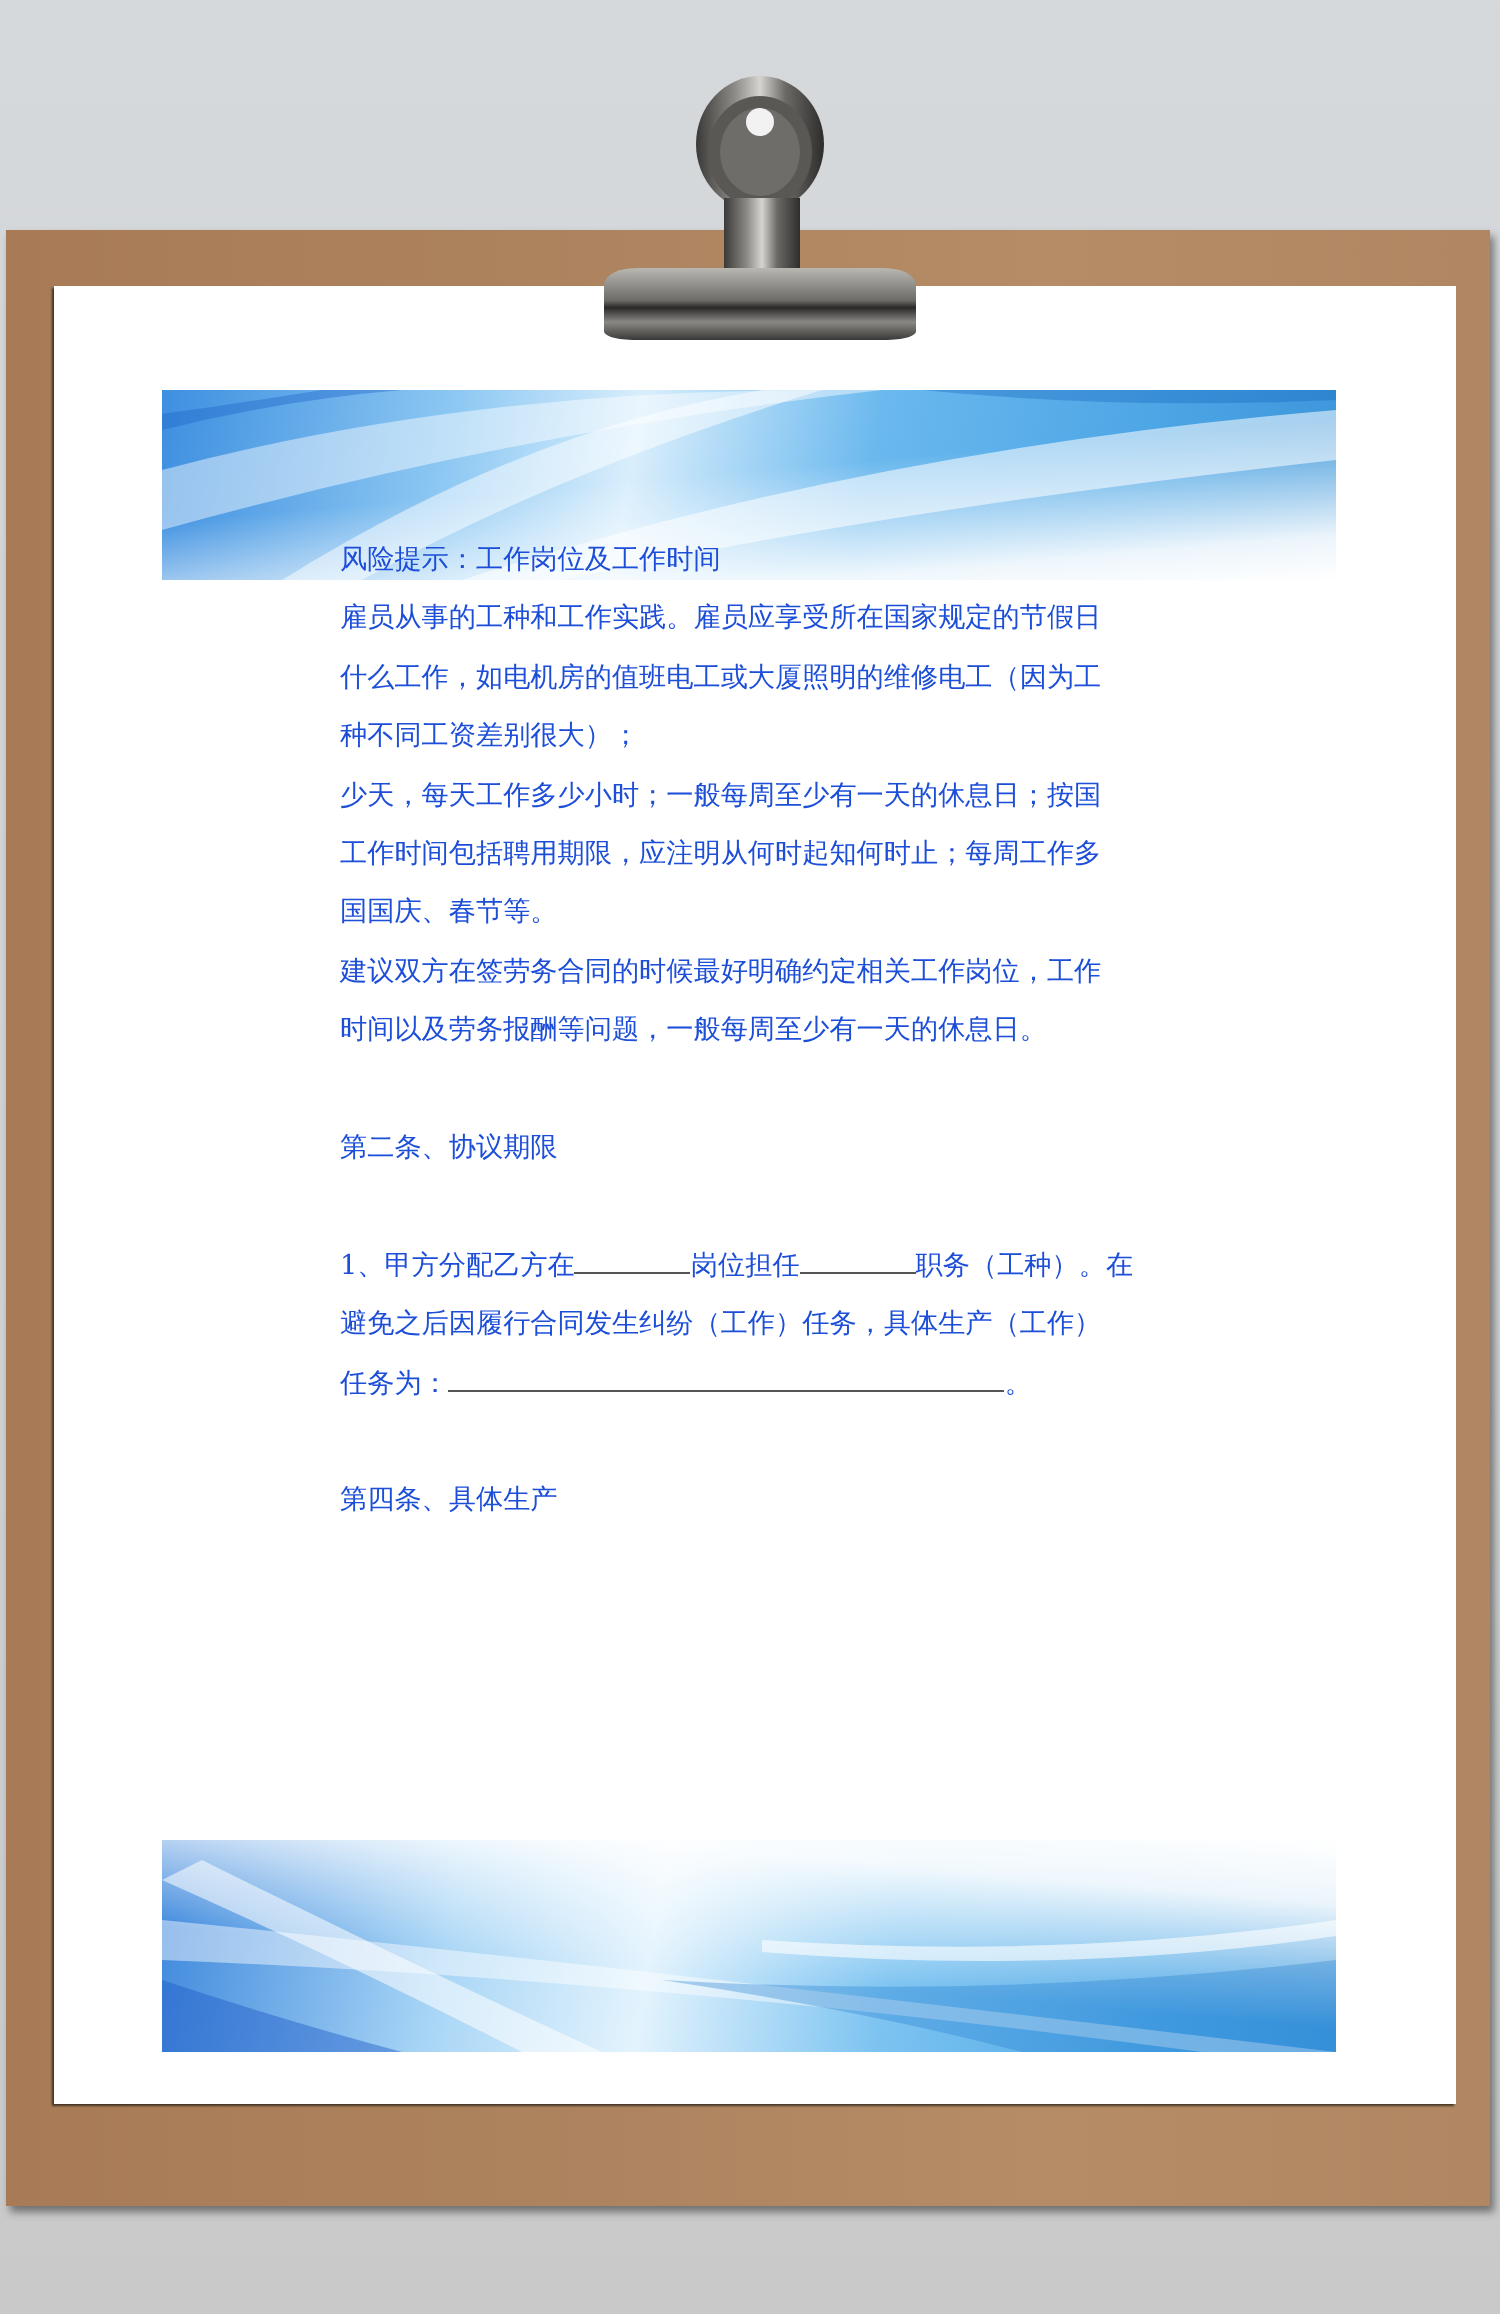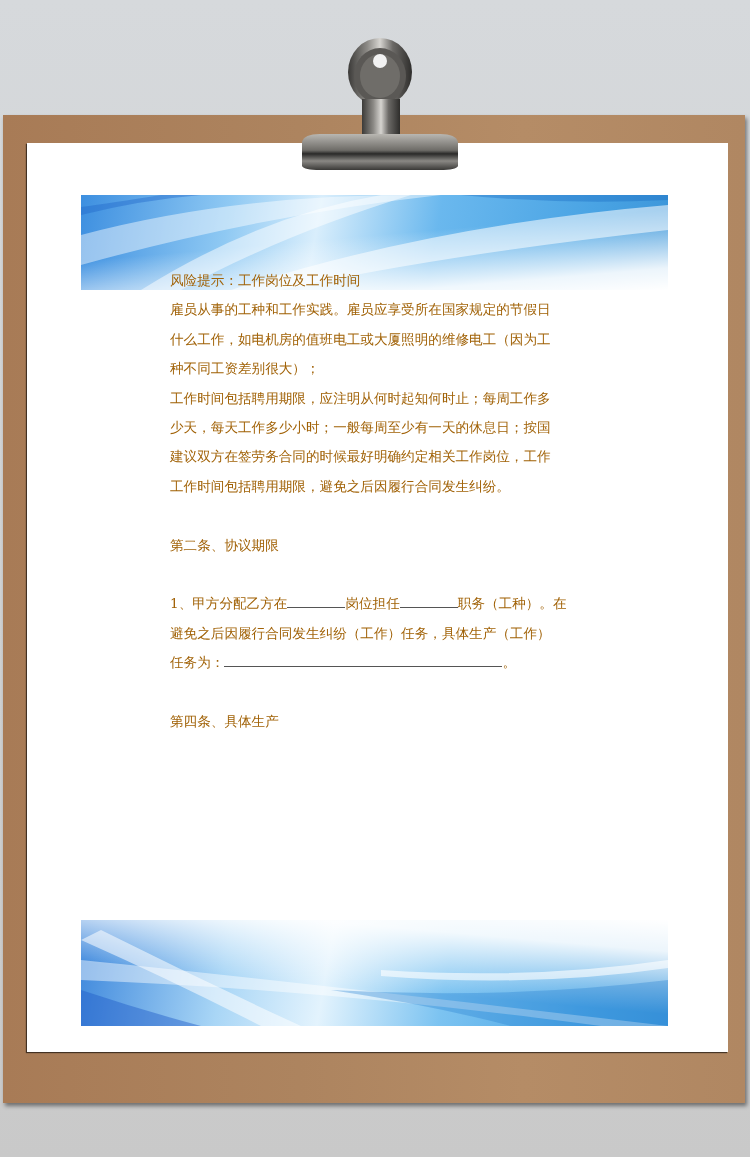--- a/index.html
+++ b/index.html
@@ -29,21 +29,21 @@
     }
     .banner-bottom {
       top:920px; height:106px;
       background:
         linear-gradient(5deg, rgba(255,255,255,0) 0%, rgba(255,255,255,0) 40%, rgba(255,255,255,0.9) 80%, #ffffff 100%),
         linear-gradient(100deg, #3d87dc 0%, #a9d6f6 25%, #e3f3fd 42%, #7cc3f1 62%, #4da7e6 85%, #3d98dc 100%);
     }
     .banner svg { position:absolute; left:0; top:0; width:100%; height:100%; }
     .content {
       position:absolute; left:170px; top:266px; width:420px;
-      font-size:13.6px; color:#a16207; line-height:29.4px;
+      font-size:13.6px; color:#1d4ed8; line-height:29.4px;
     }
     .content p { margin:0; white-space:nowrap; }
     .gap { height:29.4px; }
     .blank {
       display:inline-block; border-bottom:1px solid #555; height:14px; vertical-align:baseline;
     }
     .clip { position:absolute; left:280px; top:24px; width:190px; height:148px; }
   </style>
 </head>
 <body>
@@ -94,24 +94,25 @@
   <circle cx="100" cy="37" r="7" fill="#f2f2f2"></circle>
   <rect x="82" y="75" width="38" height="60" fill="url(#metal)"></rect>
   <path d="M22,118 Q24,110 40,110 L160,110 Q176,110 178,118 L178,142 Q176,146 160,146 L40,146 Q24,146 22,142 Z" fill="url(#base)"></path>
 </svg>
 
 <div class="content">
   <p>风险提示：工作岗位及工作时间</p>
   <p>雇员从事的工种和工作实践。雇员应享受所在国家规定的节假日</p>
   <p>什么工作，如电机房的值班电工或大厦照明的维修电工（因为工</p>
   <p>种不同工资差别很大）；</p>
+  <p>少天，每天工作多少小时；一般每周至少有一天的休息日；按国</p>
   <p>工作时间包括聘用期限，应注明从何时起知何时止；每周工作多</p>
-  <p>少天，每天工作多少小时；一般每周至少有一天的休息日；按国</p>
+  <p>国国庆、春节等。</p>
   <p>建议双方在签劳务合同的时候最好明确约定相关工作岗位，工作</p>
-  <p>工作时间包括聘用期限，避免之后因履行合同发生纠纷。</p>
+  <p>时间以及劳务报酬等问题，一般每周至少有一天的休息日。</p>
   <div class="gap"></div>
 
   <p>第二条、协议期限</p>
   <div class="gap"></div>
 
   <p>
     <span>1、甲方分配乙方在</span><span class="blank" style="width:58px"></span><span>岗位担任</span><span class="blank" style="width:58px"></span><span>职务（工种）。在</span>
   </p>
   <p>避免之后因履行合同发生纠纷（工作）任务，具体生产（工作）</p>
   <p>

